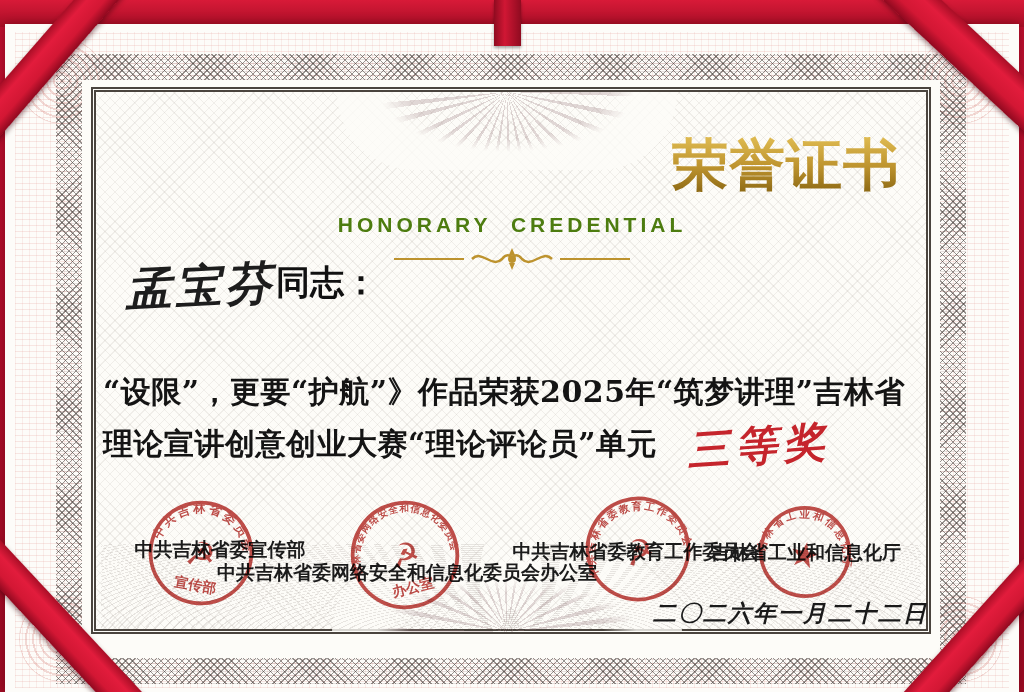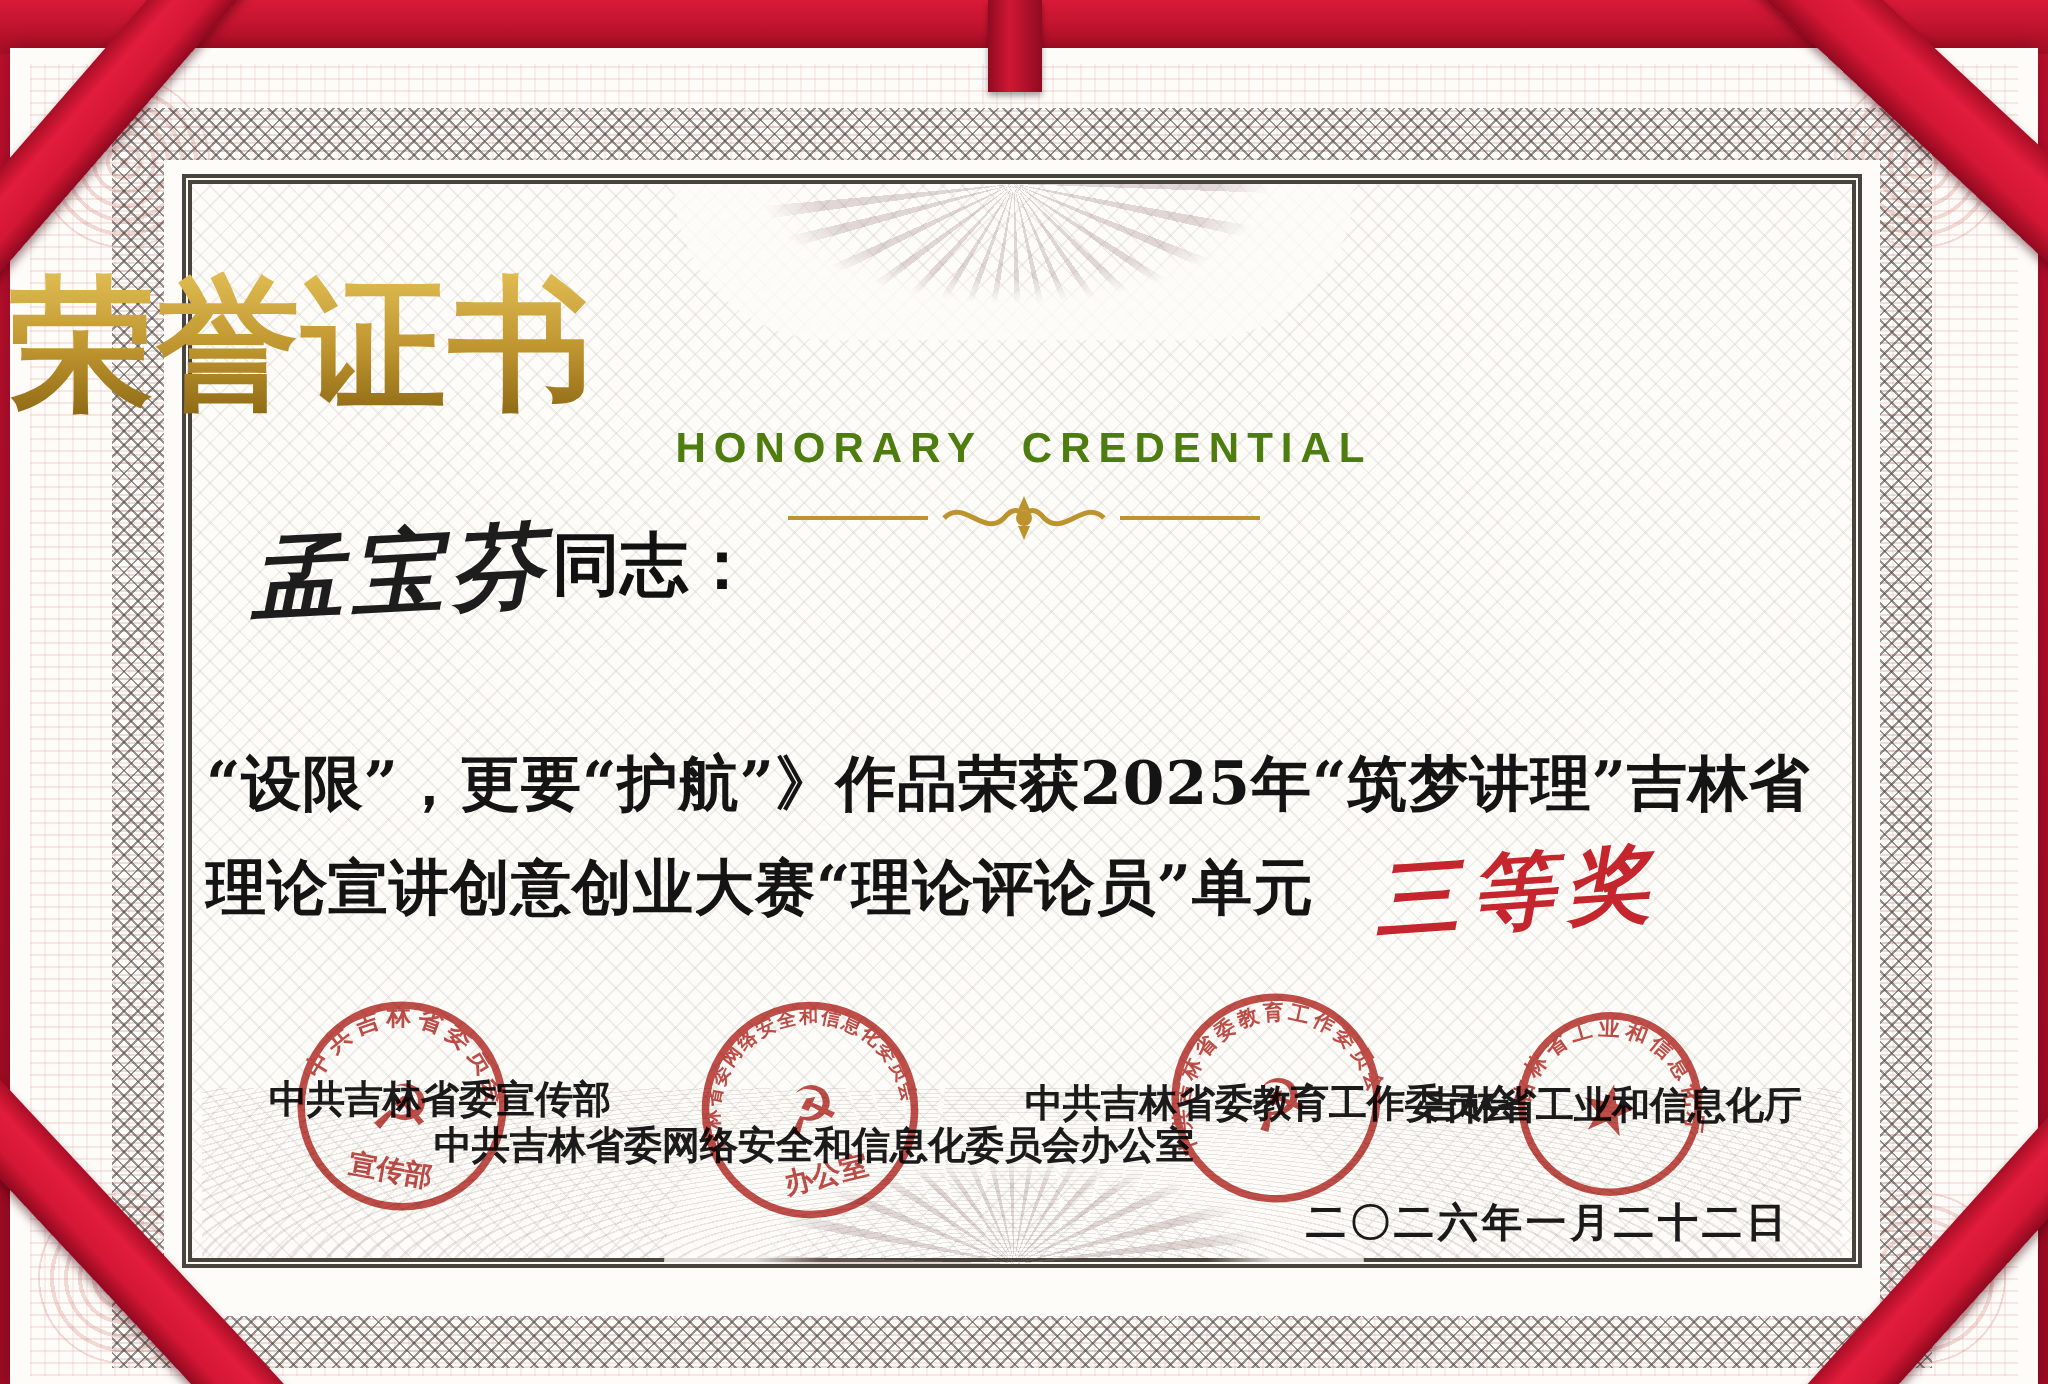--- a/index.html
+++ b/index.html
@@ -54,22 +54,22 @@
     border-radius:0 0 170px 170px;opacity:.8;}
   .fan-bottom{left:327px;top:538px;width:350px;height:70px;
     background:
       radial-gradient(ellipse 175px 72px at 50% 100%,transparent 55%,#fdfcf8 74%),
       repeating-conic-gradient(from 82deg at 50% 100%,rgba(158,128,132,.38) 0 3deg,rgba(255,255,255,0) 3deg 11deg);
     border-radius:170px 170px 0 0;opacity:.8;}
   .waves{position:absolute;left:96px;top:520px;width:820px;height:85px;z-index:8;
     background:repeating-radial-gradient(ellipse 430px 95px at 50% 115%,rgba(128,116,110,.17) 0 2px,transparent 2px 9px);}
 
   
-  .cert-title{position:absolute;left:0;top:112px;width:895px;text-align:left;z-index:20;
-    font-family:"DejaVu Serif","Liberation Serif",serif;font-weight:900;font-size:72px;
+  .cert-title{position:absolute;left:0;top:112px;width:895px;text-align:right;z-index:20;
+    font-family:"DejaVu Serif","Liberation Serif",serif;font-weight:900;font-size:56px;
     letter-spacing:1px;line-height:1;
     background:linear-gradient(180deg,#e0bc52,#bd932e 55%,#8e6a15);
     -webkit-background-clip:text;background-clip:text;color:transparent;}
   .cert-sub{position:absolute;left:0;top:189px;width:1014px;text-align:center;z-index:20;
     font-family:"Liberation Sans",sans-serif;font-weight:600;font-size:21px;
     letter-spacing:4px;word-spacing:10px;color:#4d7c0f;}
   .flourish{position:absolute;left:387px;top:222px;z-index:20;}
 
   .name-row{position:absolute;left:120px;top:232px;z-index:20;white-space:nowrap;}
   .name-script{display:inline-block;font-family:"DejaVu Serif","Liberation Serif",serif;
@@ -87,21 +87,21 @@
     font-style:italic;font-weight:900;font-size:42px;color:#c5252c;
     margin-left:30px;transform:rotate(-4deg);vertical-align:-6px;letter-spacing:6px;}
 
   .org{position:absolute;z-index:20;transform:translateX(-50%);white-space:nowrap;
     font-family:"Liberation Sans",sans-serif;font-weight:700;font-size:19px;color:#1b1b1b;}
   .org1{left:215px;top:513px;} .org2{left:402px;top:536px;}
   .org3{left:631px;top:515px;} .org4{left:801px;top:516px;}
 
   .cert-date{position:absolute;left:648px;top:574px;z-index:20;white-space:nowrap;
     font-family:"DejaVu Serif","Liberation Serif",serif;font-weight:700;
-    font-size:20px;letter-spacing:2px;color:#1a1a1a;}
+    font-size:23px;letter-spacing:2px;color:#1a1a1a;font-style:italic;}
 
   
   .stamp{position:absolute;z-index:30;opacity:.88;mix-blend-mode:multiply;}
   .st1{left:140px;top:473px;transform:rotate(10deg);}
   .st2{left:343px;top:474px;transform:rotate(-14deg);}
   .st3{left:577px;top:469px;transform:rotate(-18deg);}
   .st4{left:751px;top:479px;transform:rotate(12deg);}
 
   
   .ribbon{position:absolute;width:320px;height:34px;z-index:40;

